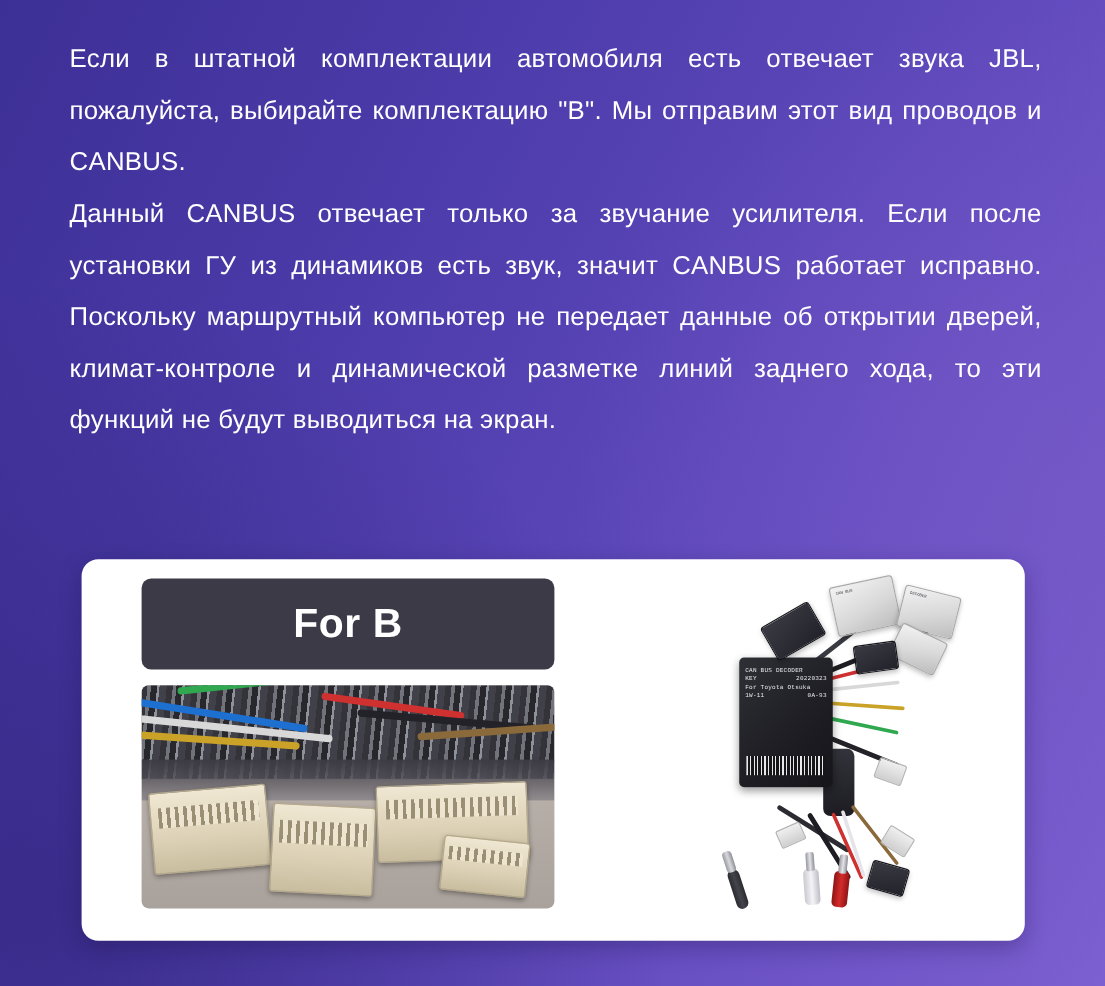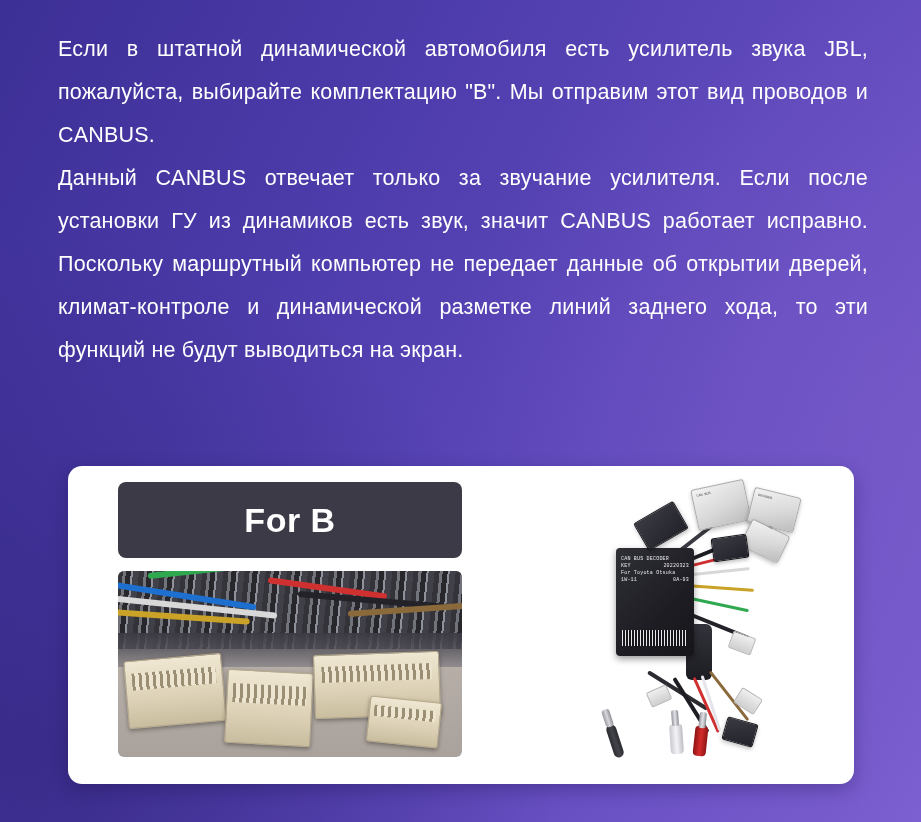--- a/index.html
+++ b/index.html
@@ -214,21 +214,21 @@
     border: 1px solid #b5b5b5;
     border-radius: 2px;
   }
 </style>
 </head>
 <body>
 
 <div class="page">
 
   <div class="copy">
-    <p class="last-line-left">Если в штатной динамической автомобиля есть усилитель звука JBL, пожалуйста, выбирайте комплектацию "B". Мы отправим этот вид проводов и CANBUS.</p>
+    <p class="last-line-left">Если в штатной комплектации автомобиля есть отвечает звука JBL, пожалуйста, выбирайте комплектацию "B". Мы отправим этот вид проводов и CANBUS.</p>
     <p class="last-line-left">Данный CANBUS отвечает только за звучание усилителя. Если после установки ГУ из динамиков есть звук, значит CANBUS работает исправно. Поскольку маршрутный компьютер не передает данные об открытии дверей, климат-контроле и динамической разметке линий заднего хода, то эти функций не будут выводиться на экран.</p>
   </div>
 
   <div class="card">
 
     <div class="left-panel">
       <div class="badge">
         <span class="badge-text">For B</span>
       </div>
 

